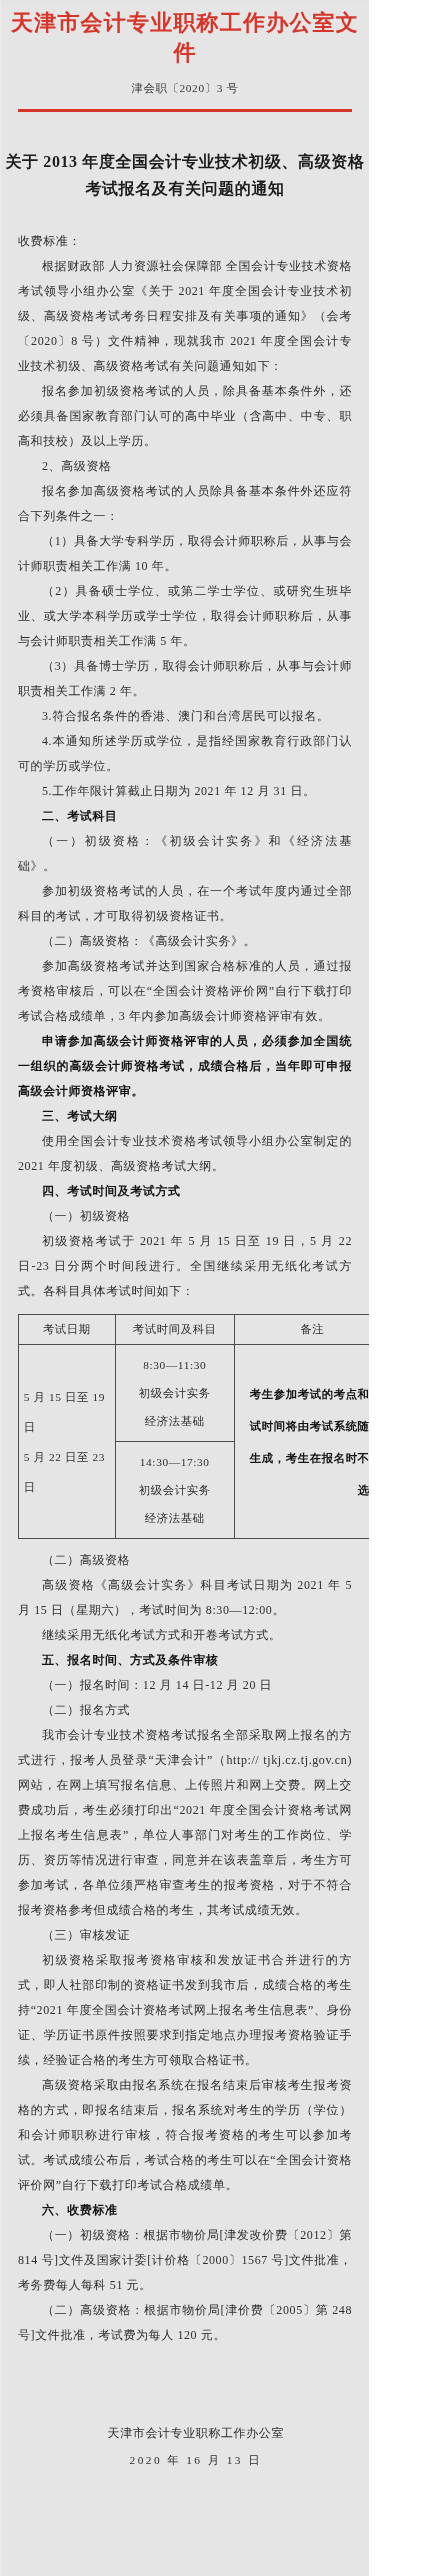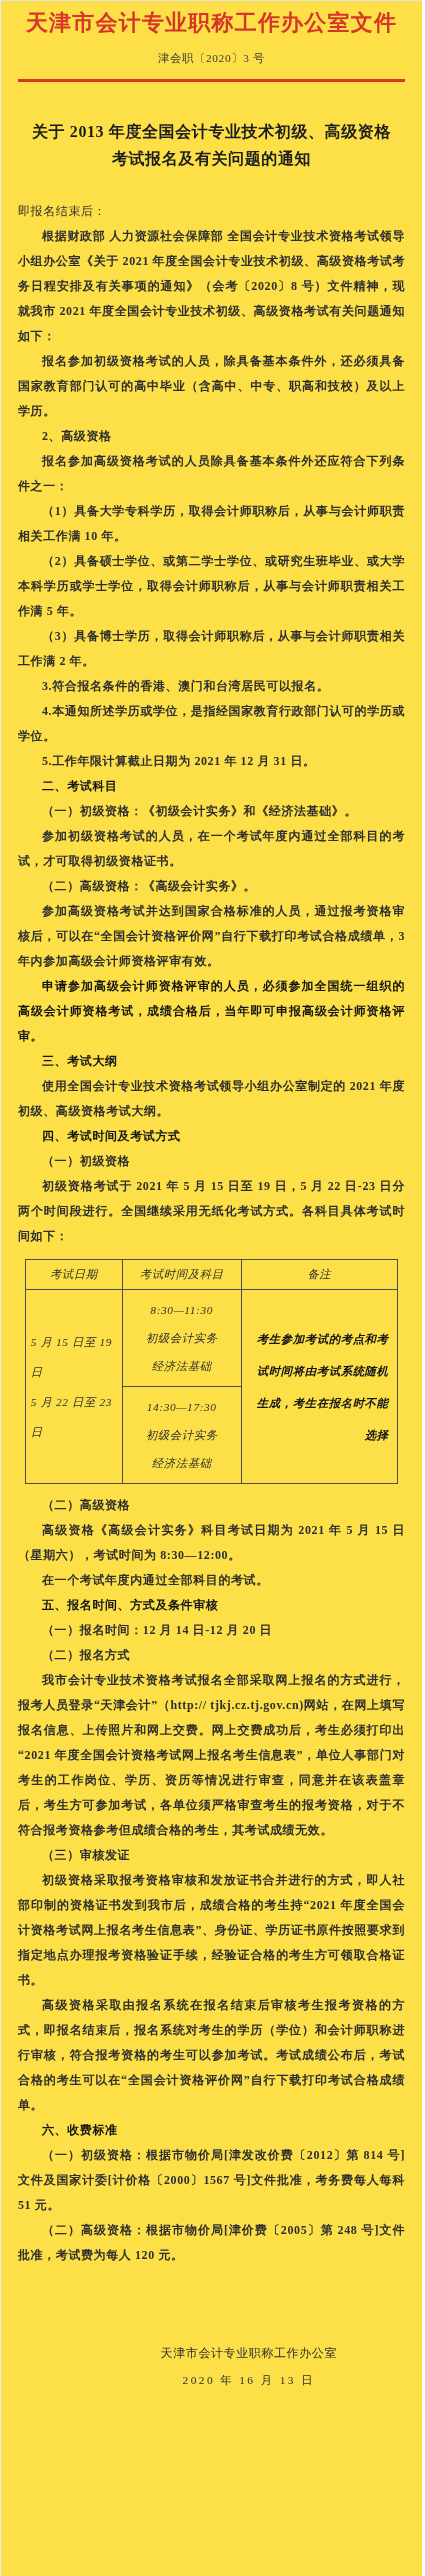--- a/index.html
+++ b/index.html
@@ -1,21 +1,21 @@
 <!DOCTYPE html>
 <html lang="zh" style="font-size:9.6px"><head>
 <meta charset="utf-8">
 <style>
   html, body { margin: 0; padding: 0; background: #ffffff; }
   .page {
     position: relative;
-    width: 422px;
+    width: 369px;
     min-height: 2576px;
     margin: 0;
-    background: #fde047;
+    background: #e5e5e5;
     border-top: 1.2px solid #e2e2e2;
     border-left: 1.2px solid #ececec;
     box-sizing: border-box;
     font-family: "Liberation Serif", "DejaVu Serif", serif;
     color: #2e2e2e;
     overflow: hidden;
   }
   .doc-header { padding-top: 7.2px; }
   .org-title {
     text-align: center;
@@ -48,40 +48,39 @@
     letter-spacing: 0.6px;
   }
   .doc-body {
     margin: 27.6px 17px 0 17px;
     font-size: 12px;
     line-height: 25px;
     letter-spacing: 0.6px;
     text-align: justify;
   }
   .salutation { margin: 0 0 0 0; }
-  .para { margin: 0; text-indent: 2em; font-weight: bold; }
+  .para { margin: 0; text-indent: 2em; }
   .hd {
     margin: 0; text-indent: 2em;
     font-weight: bold;
     color: #141414;
     font-family: "Liberation Sans", "DejaVu Sans", sans-serif;
     letter-spacing: 0.6px;
   }
   .bold { font-weight: bold; color: #141414; }
   table.exam-table {
     width: 373px;
     margin: 9.6px auto 8.4px auto;
     border-collapse: collapse;
     table-layout: fixed;
   }
   table.exam-table th, table.exam-table td {
     border: 1.2px solid #4c4c4c;
     font-size: 11.4px;
     letter-spacing: 0.6px;
-    font-style: italic;
   }
   table.exam-table th {
     font-weight: normal;
     text-align: center;
     height: 27.6px;
     color: #2e2e2e;
   }
   .col-date { width: 26%; }
   .col-time { width: 32%; }
   .col-note { width: 42%; }
@@ -124,21 +123,21 @@
 
   <div class="doc-header">
     <div class="org-title" id="org-title" style="color: rgb(214, 53, 42);">天津市会计专业职称工作办公室文件</div>
     <div class="doc-number">津会职〔2020〕3 号</div>
     <div class="red-rule" id="red-rule" style="background: rgb(214, 53, 42);"></div>
   </div>
 
   <div class="doc-title">关于 2013 年度全国会计专业技术初级、高级资格考试报名及有关问题的通知</div>
 
   <div class="doc-body">
-    <p class="salutation">即报名结束后：</p>
+    <p class="salutation">收费标准：</p>
 
     <p class="para">根据财政部 人力资源社会保障部 全国会计专业技术资格考试领导小组办公室《关于 2021 年度全国会计专业技术初级、高级资格考试考务日程安排及有关事项的通知》（会考〔2020〕8 号）文件精神，现就我市 2021 年度全国会计专业技术初级、高级资格考试有关问题通知如下：</p>
     <p class="para">报名参加初级资格考试的人员，除具备基本条件外，还必须具备国家教育部门认可的高中毕业（含高中、中专、职高和技校）及以上学历。</p>
     <p class="para">2、高级资格</p>
     <p class="para">报名参加高级资格考试的人员除具备基本条件外还应符合下列条件之一：</p>
     <p class="para">（1）具备大学专科学历，取得会计师职称后，从事与会计师职责相关工作满 10 年。</p>
     <p class="para">（2）具备硕士学位、或第二学士学位、或研究生班毕业、或大学本科学历或学士学位，取得会计师职称后，从事与会计师职责相关工作满 5 年。</p>
     <p class="para">（3）具备博士学历，取得会计师职称后，从事与会计师职责相关工作满 2 年。</p>
     <p class="para">3.符合报名条件的香港、澳门和台湾居民可以报名。</p>
     <p class="para">4.本通知所述学历或学位，是指经国家教育行政部门认可的学历或学位。</p>
@@ -181,21 +180,21 @@
       <tr>
         <td class="time-cell">14:30—17:30
 初级会计实务
 经济法基础</td>
       </tr>
     </tbody>
       </table>
 
     <p class="para">（二）高级资格</p>
     <p class="para">高级资格《高级会计实务》科目考试日期为 2021 年 5 月 15 日（星期六），考试时间为 8:30—12:00。</p>
-    <p class="para">在一个考试年度内通过全部科目的考试。</p>
+    <p class="para">继续采用无纸化考试方式和开卷考试方式。</p>
 
     <p class="hd">五、报名时间、方式及条件审核</p>
     <p class="para">（一）报名时间：12 月 14 日-12 月 20 日</p>
     <p class="para">（二）报名方式</p>
     <p class="para">我市会计专业技术资格考试报名全部采取网上报名的方式进行，报考人员登录“天津会计”（http:// tjkj.cz.tj.gov.cn)网站，在网上填写报名信息、上传照片和网上交费。网上交费成功后，考生必须打印出“2021 年度全国会计资格考试网上报名考生信息表”，单位人事部门对考生的工作岗位、学历、资历等情况进行审查，同意并在该表盖章后，考生方可参加考试，各单位须严格审查考生的报考资格，对于不符合报考资格参考但成绩合格的考生，其考试成绩无效。</p>
     <p class="para">（三）审核发证</p>
     <p class="para">初级资格采取报考资格审核和发放证书合并进行的方式，即人社部印制的资格证书发到我市后，成绩合格的考生持“2021 年度全国会计资格考试网上报名考生信息表”、身份证、学历证书原件按照要求到指定地点办理报考资格验证手续，经验证合格的考生方可领取合格证书。</p>
     <p class="para">高级资格采取由报名系统在报名结束后审核考生报考资格的方式，即报名结束后，报名系统对考生的学历（学位）和会计师职称进行审核，符合报考资格的考生可以参加考试。考试成绩公布后，考试合格的考生可以在“全国会计资格评价网”自行下载打印考试合格成绩单。</p>
 
     <p class="hd">六、收费标准</p>

